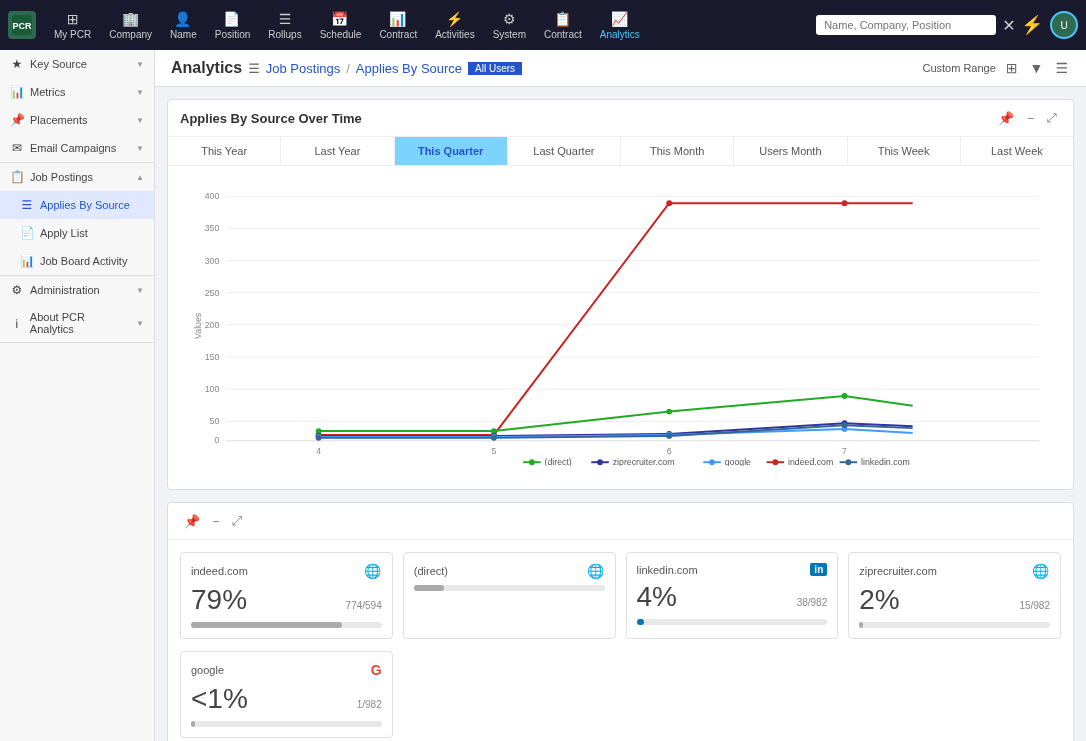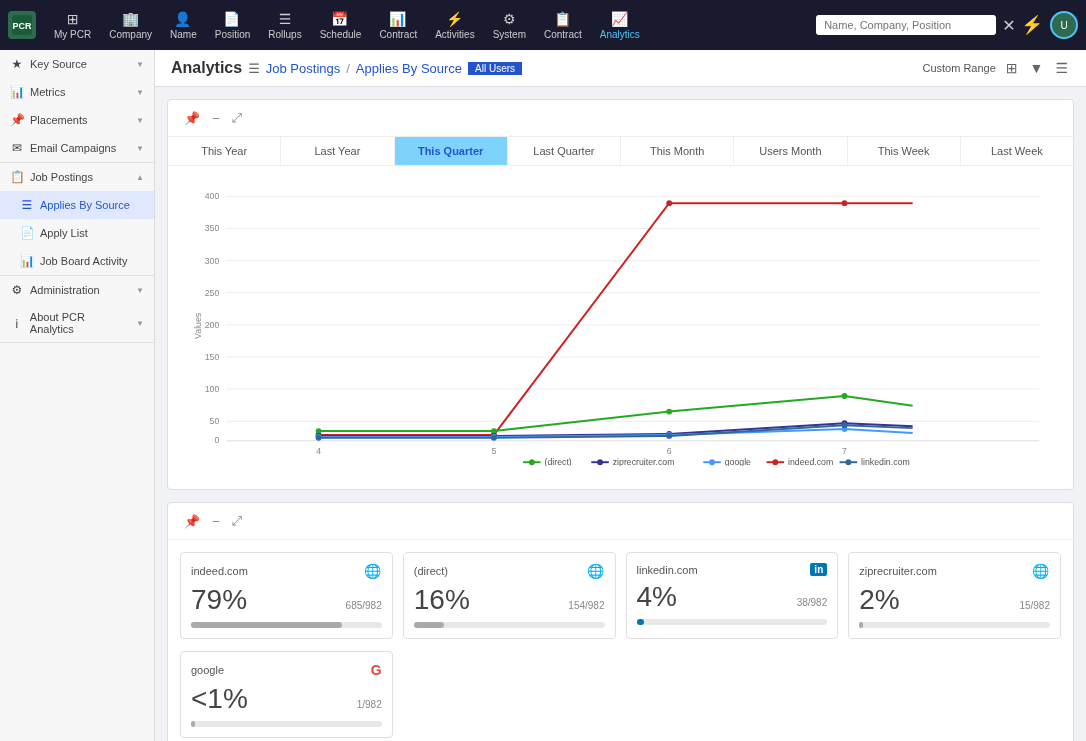--- a/index.html
+++ b/index.html
@@ -207,20 +207,21 @@
       <div class="custom-range-btn">
         <span>Custom Range</span>
       </div>
       <button class="header-icon-btn">⊞</button>
       <button class="header-icon-btn">▼</button>
       <button class="header-icon-btn">☰</button>
     </div>
 
     <div class="panel">
       <div class="panel-header">
+        <span class="panel-title">Applies By Source Over Time</span>
         <div class="panel-actions">
           <button class="panel-action-btn">📌</button>
           <button class="panel-action-btn">−</button>
           <button class="panel-action-btn">⤢</button>
         </div>
       </div>
 
       <div class="time-tabs">
         <div class="time-tab">This Year</div>
         <div class="time-tab">Last Year</div>
@@ -327,36 +328,32 @@
 
       <div class="sources-grid">
 
         <div class="source-card">
           <div class="source-card-header">
             <span class="source-name">indeed.com</span>
             <span class="source-icon" style="color:#cc2222;">🌐</span>
           </div>
           <div class="source-row">
             <span class="source-pct">79%</span>
-            <span class="source-count">685/982</span>
+            <span class="source-count">774/594</span>
           </div>
           <div class="source-bar-bg">
             <div class="source-bar-fill" style="width:79%;background:#aaa;"></div>
           </div>
         </div>
 
         <div class="source-card">
           <div class="source-card-header">
             <span class="source-name">(direct)</span>
             <span class="source-icon" style="color:#555;">🌐</span>
           </div>
-          <div class="source-row">
-            <span class="source-pct">16%</span>
-            <span class="source-count">154/982</span>
-          </div>
           <div class="source-bar-bg">
             <div class="source-bar-fill" style="width:16%;background:#aaa;"></div>
           </div>
         </div>
 
         <div class="source-card">
           <div class="source-card-header">
             <span class="source-name">linkedin.com</span>
             <span class="source-icon" style="background:#0077b5;color:white;padding:1px 4px;border-radius:2px;font-size:10px;font-weight:bold;">in</span>
           </div>

